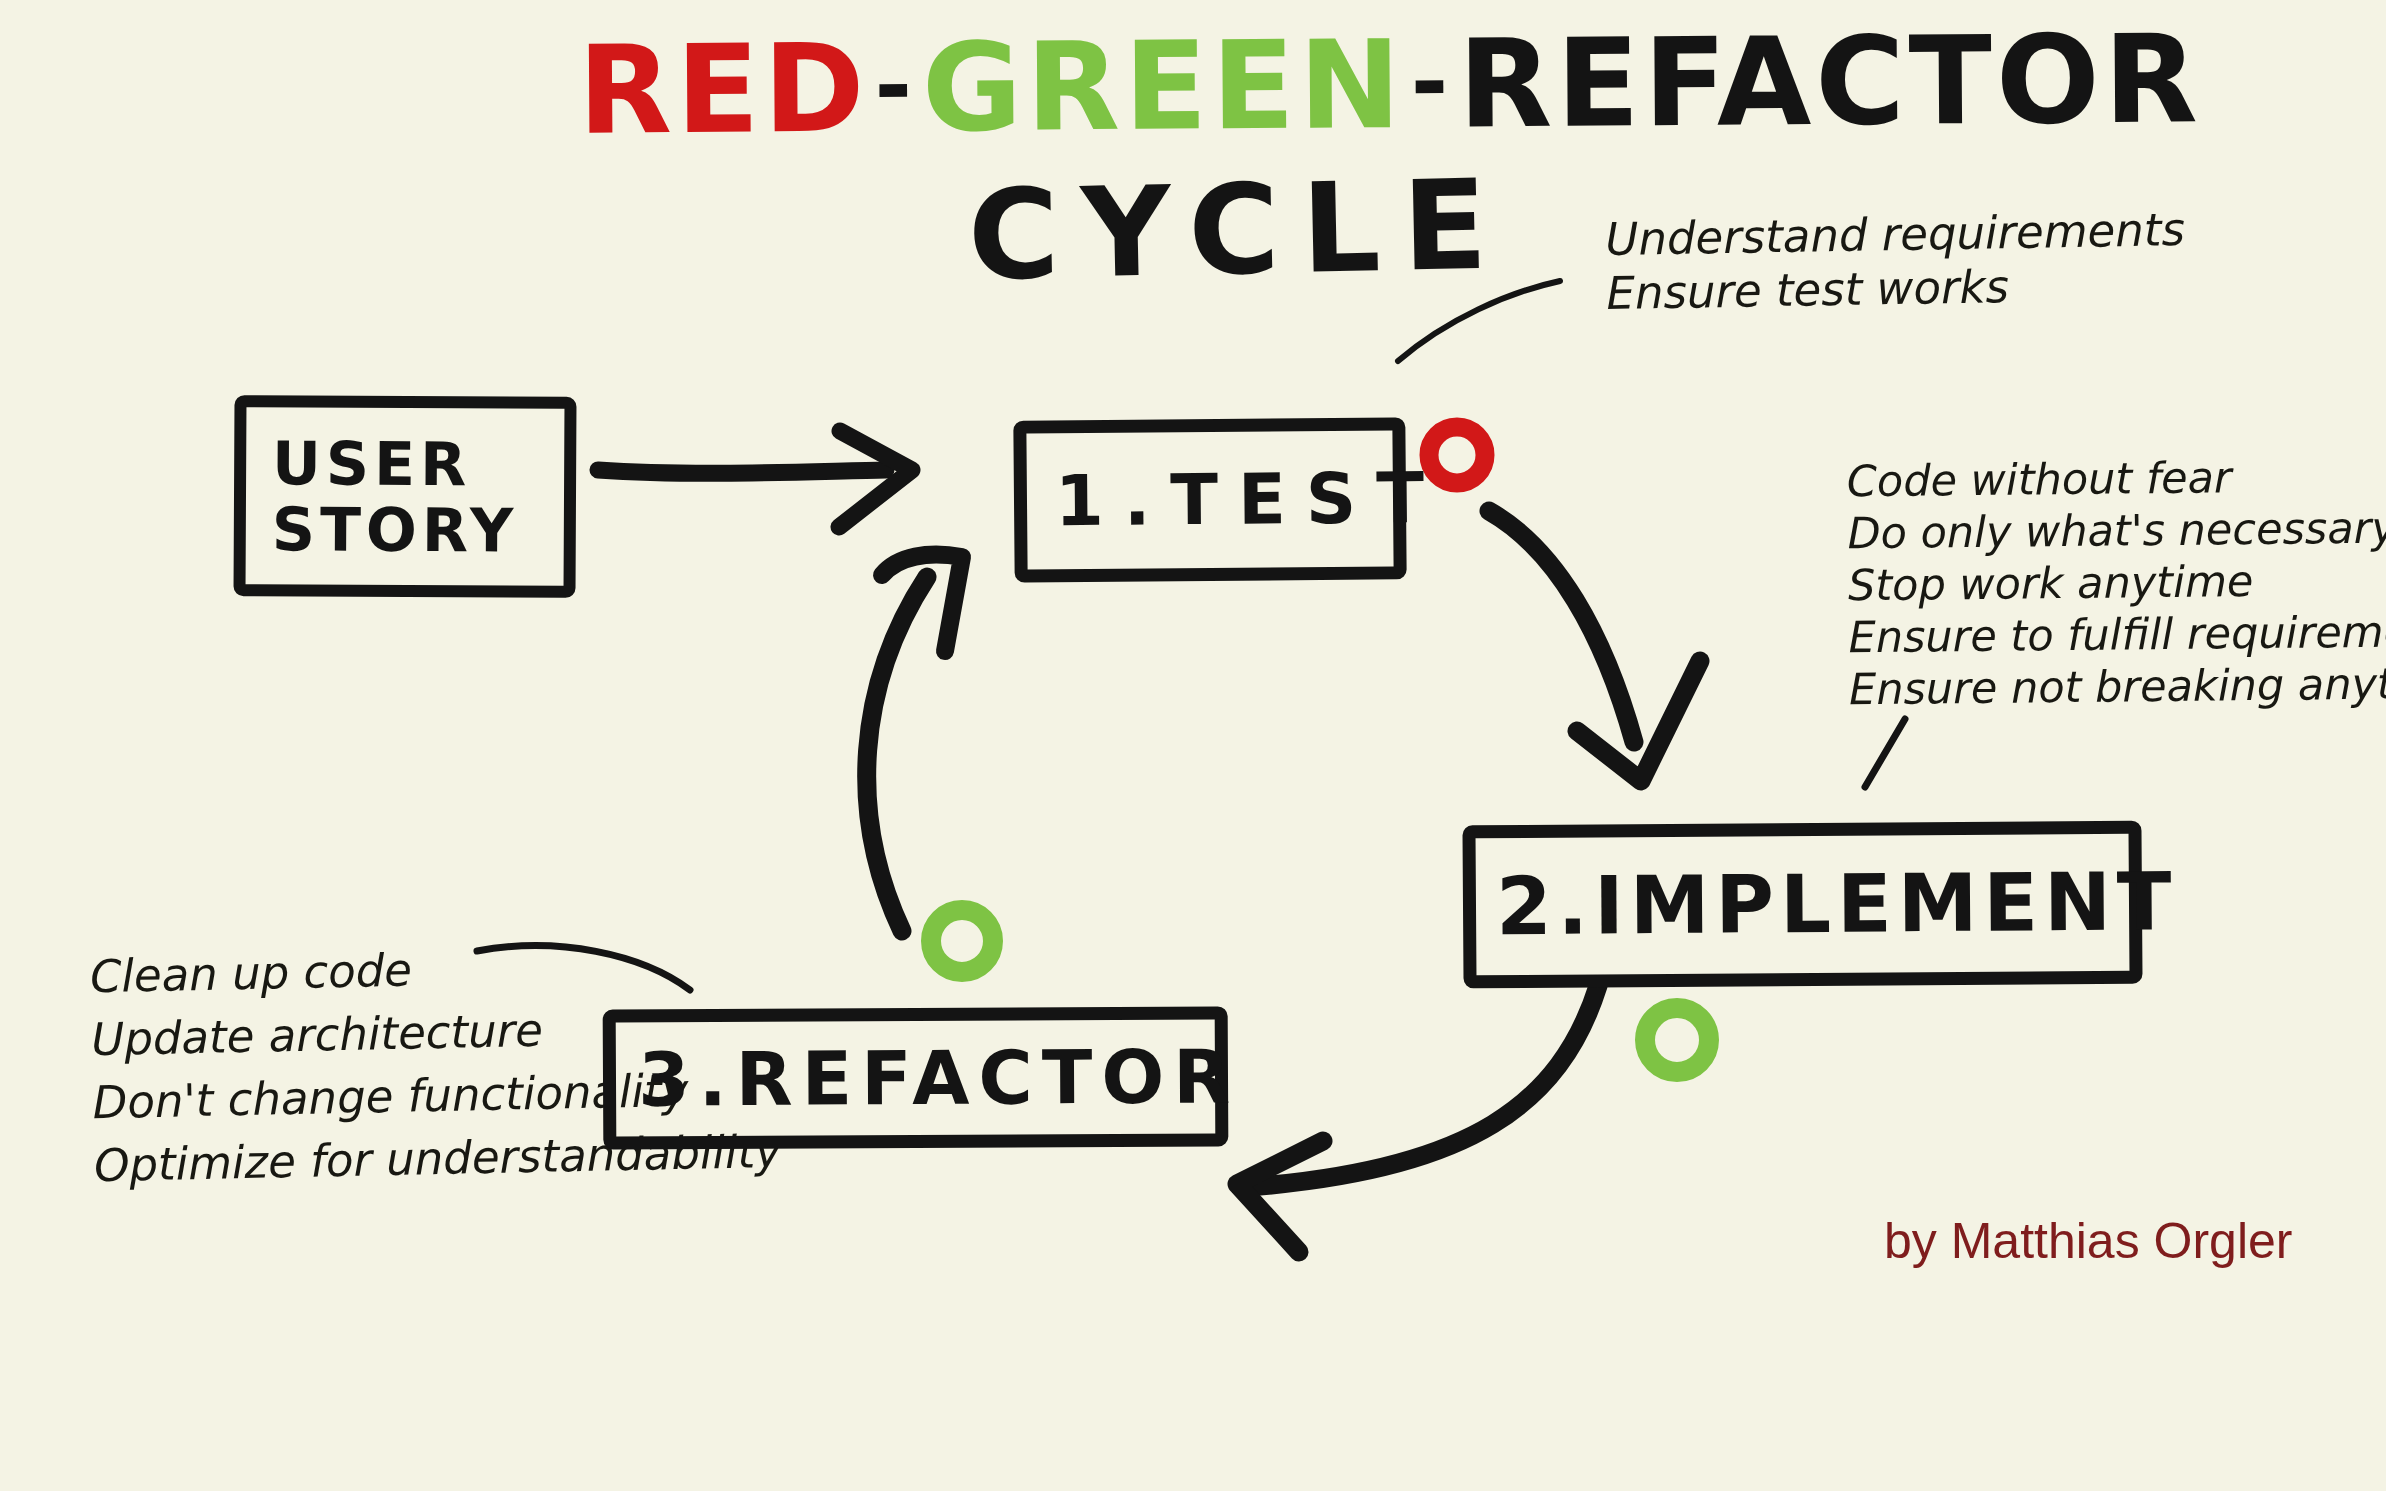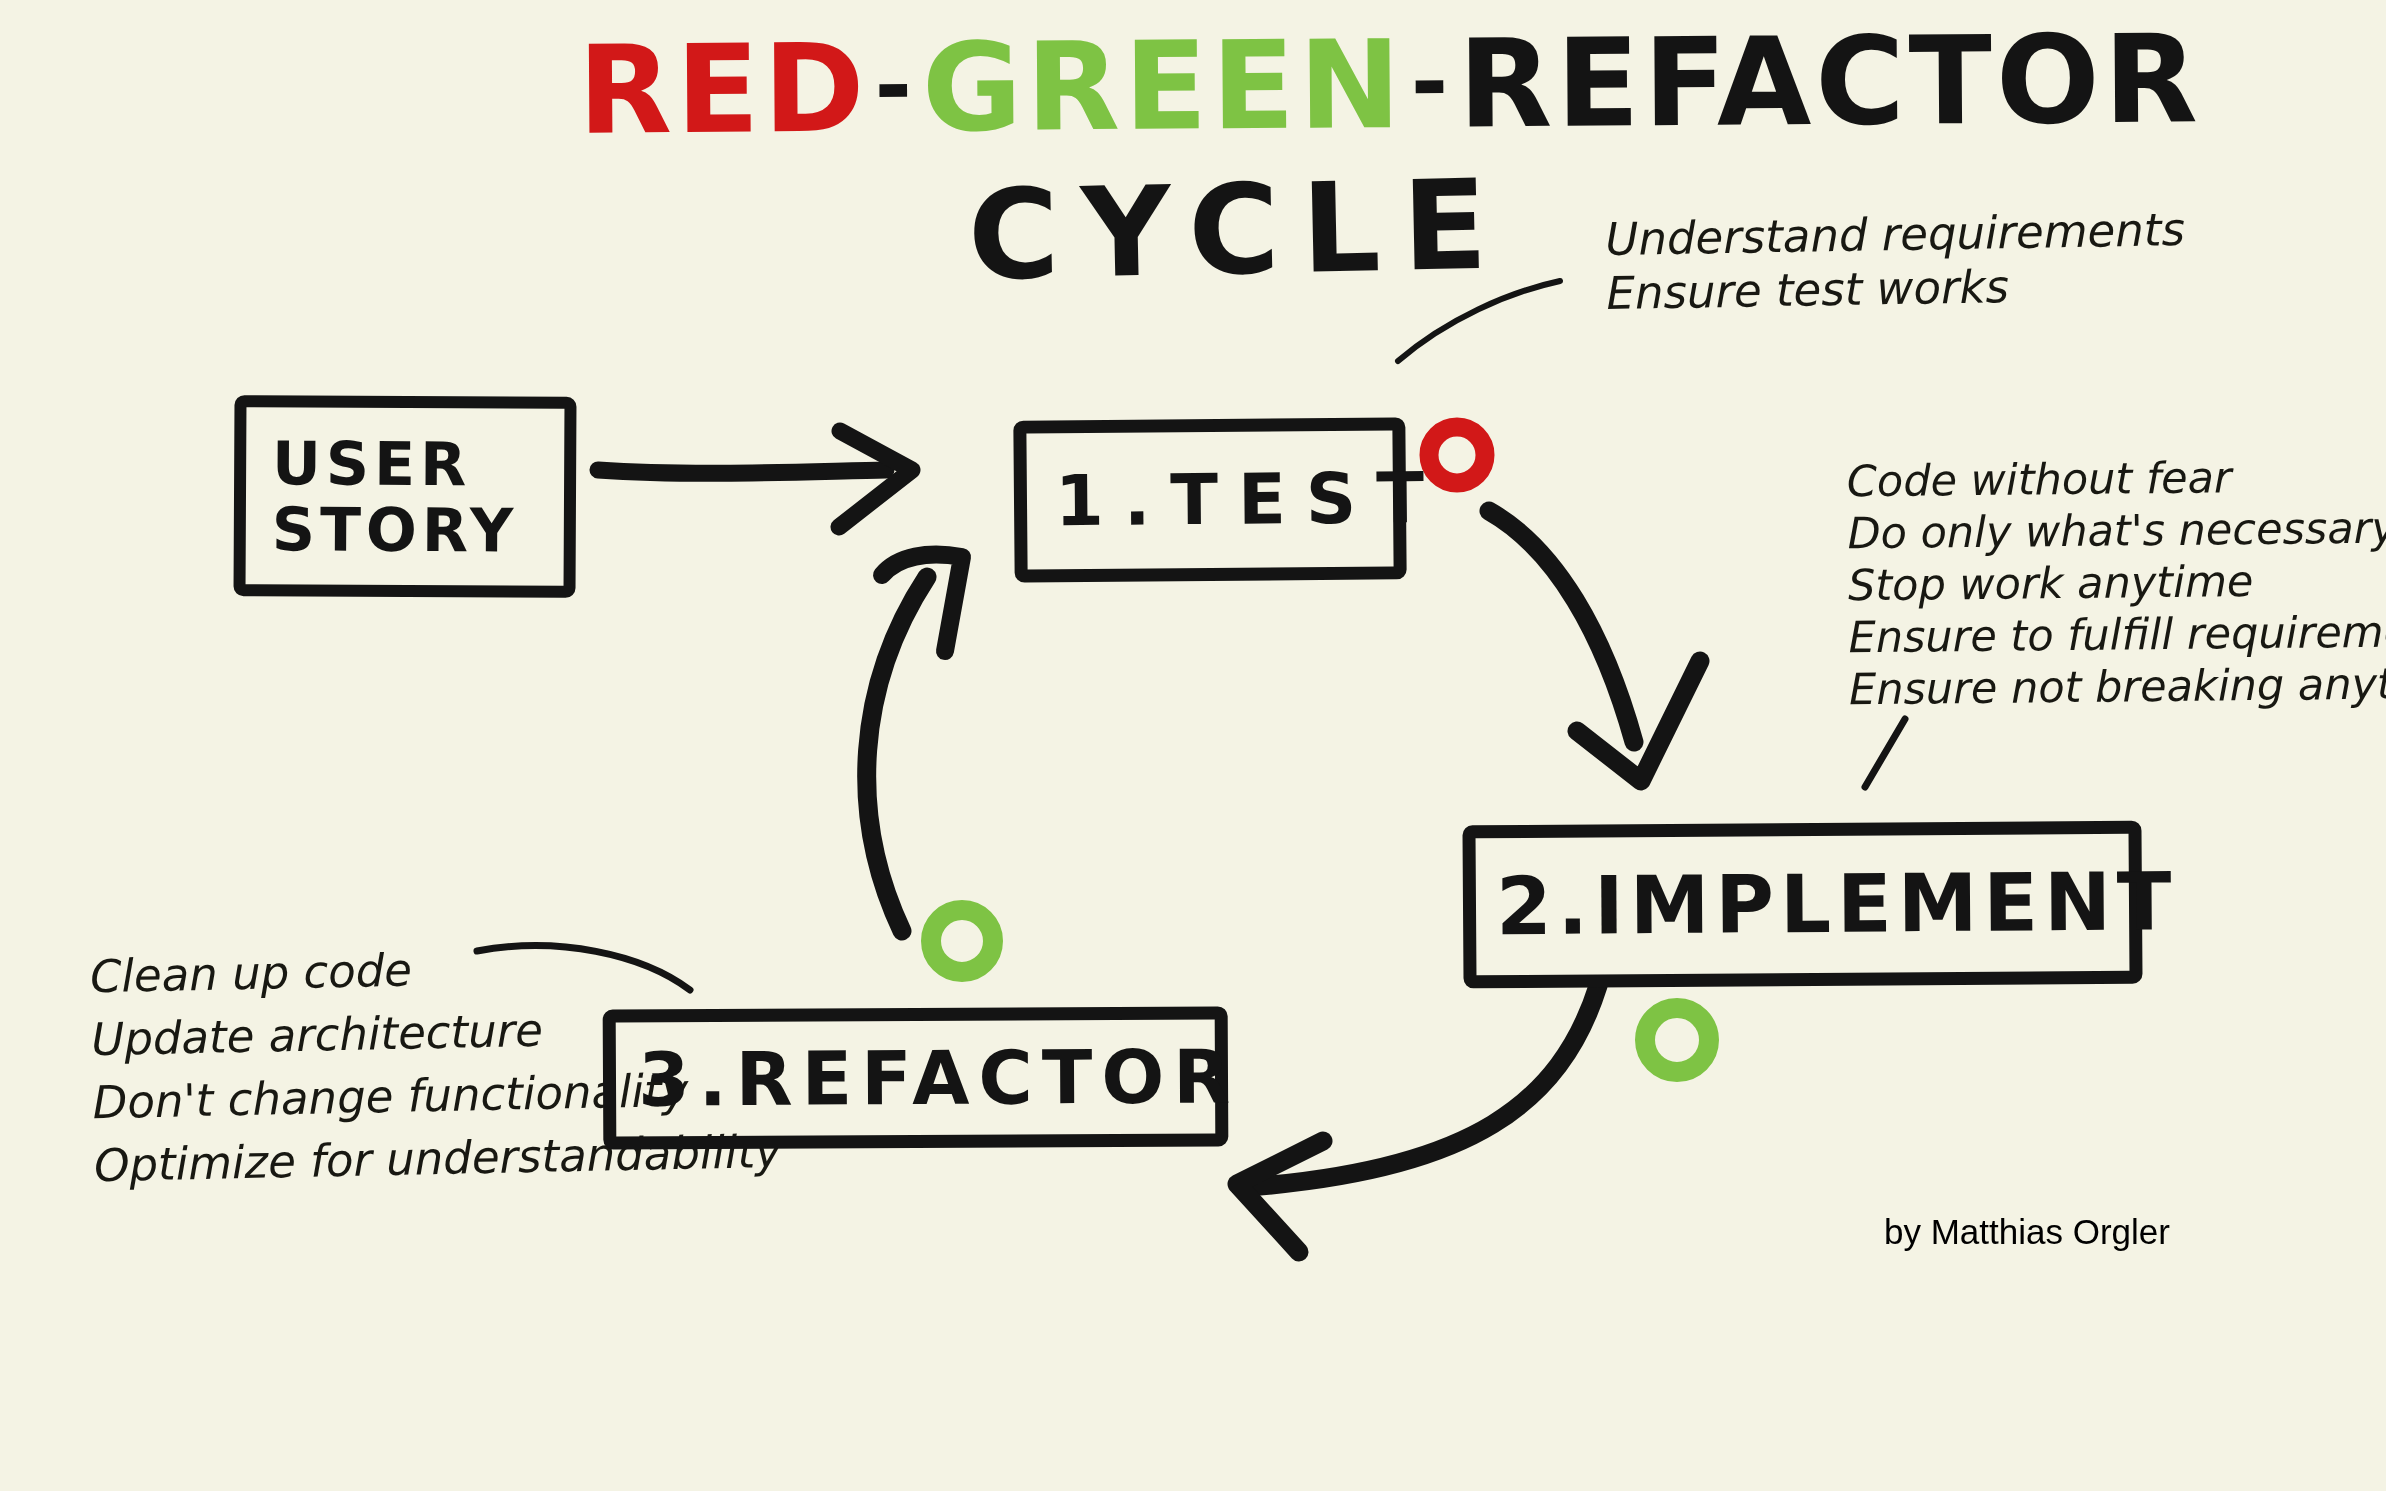--- a/index.html
+++ b/index.html
@@ -95,21 +95,21 @@
     font-size: 74px; letter-spacing: 9px;
     padding-left: 22px;
     transform: rotate(-0.3deg);
   }
   .box-label { display: block; }
 
   
   .credit {
     position: absolute; left: 1884px; top: 1212px;
     font-family: "Liberation Sans", sans-serif;
-    font-size: 35px; color: #000000;
+    font-size: 50px; color: #7f1d1d;
     white-space: nowrap;
     text-align: right;
   }
 </style>
 </head>
 <body>
 
 <div class="canvas">
 
   <svg class="strokes" viewBox="0 0 2386 1491">

